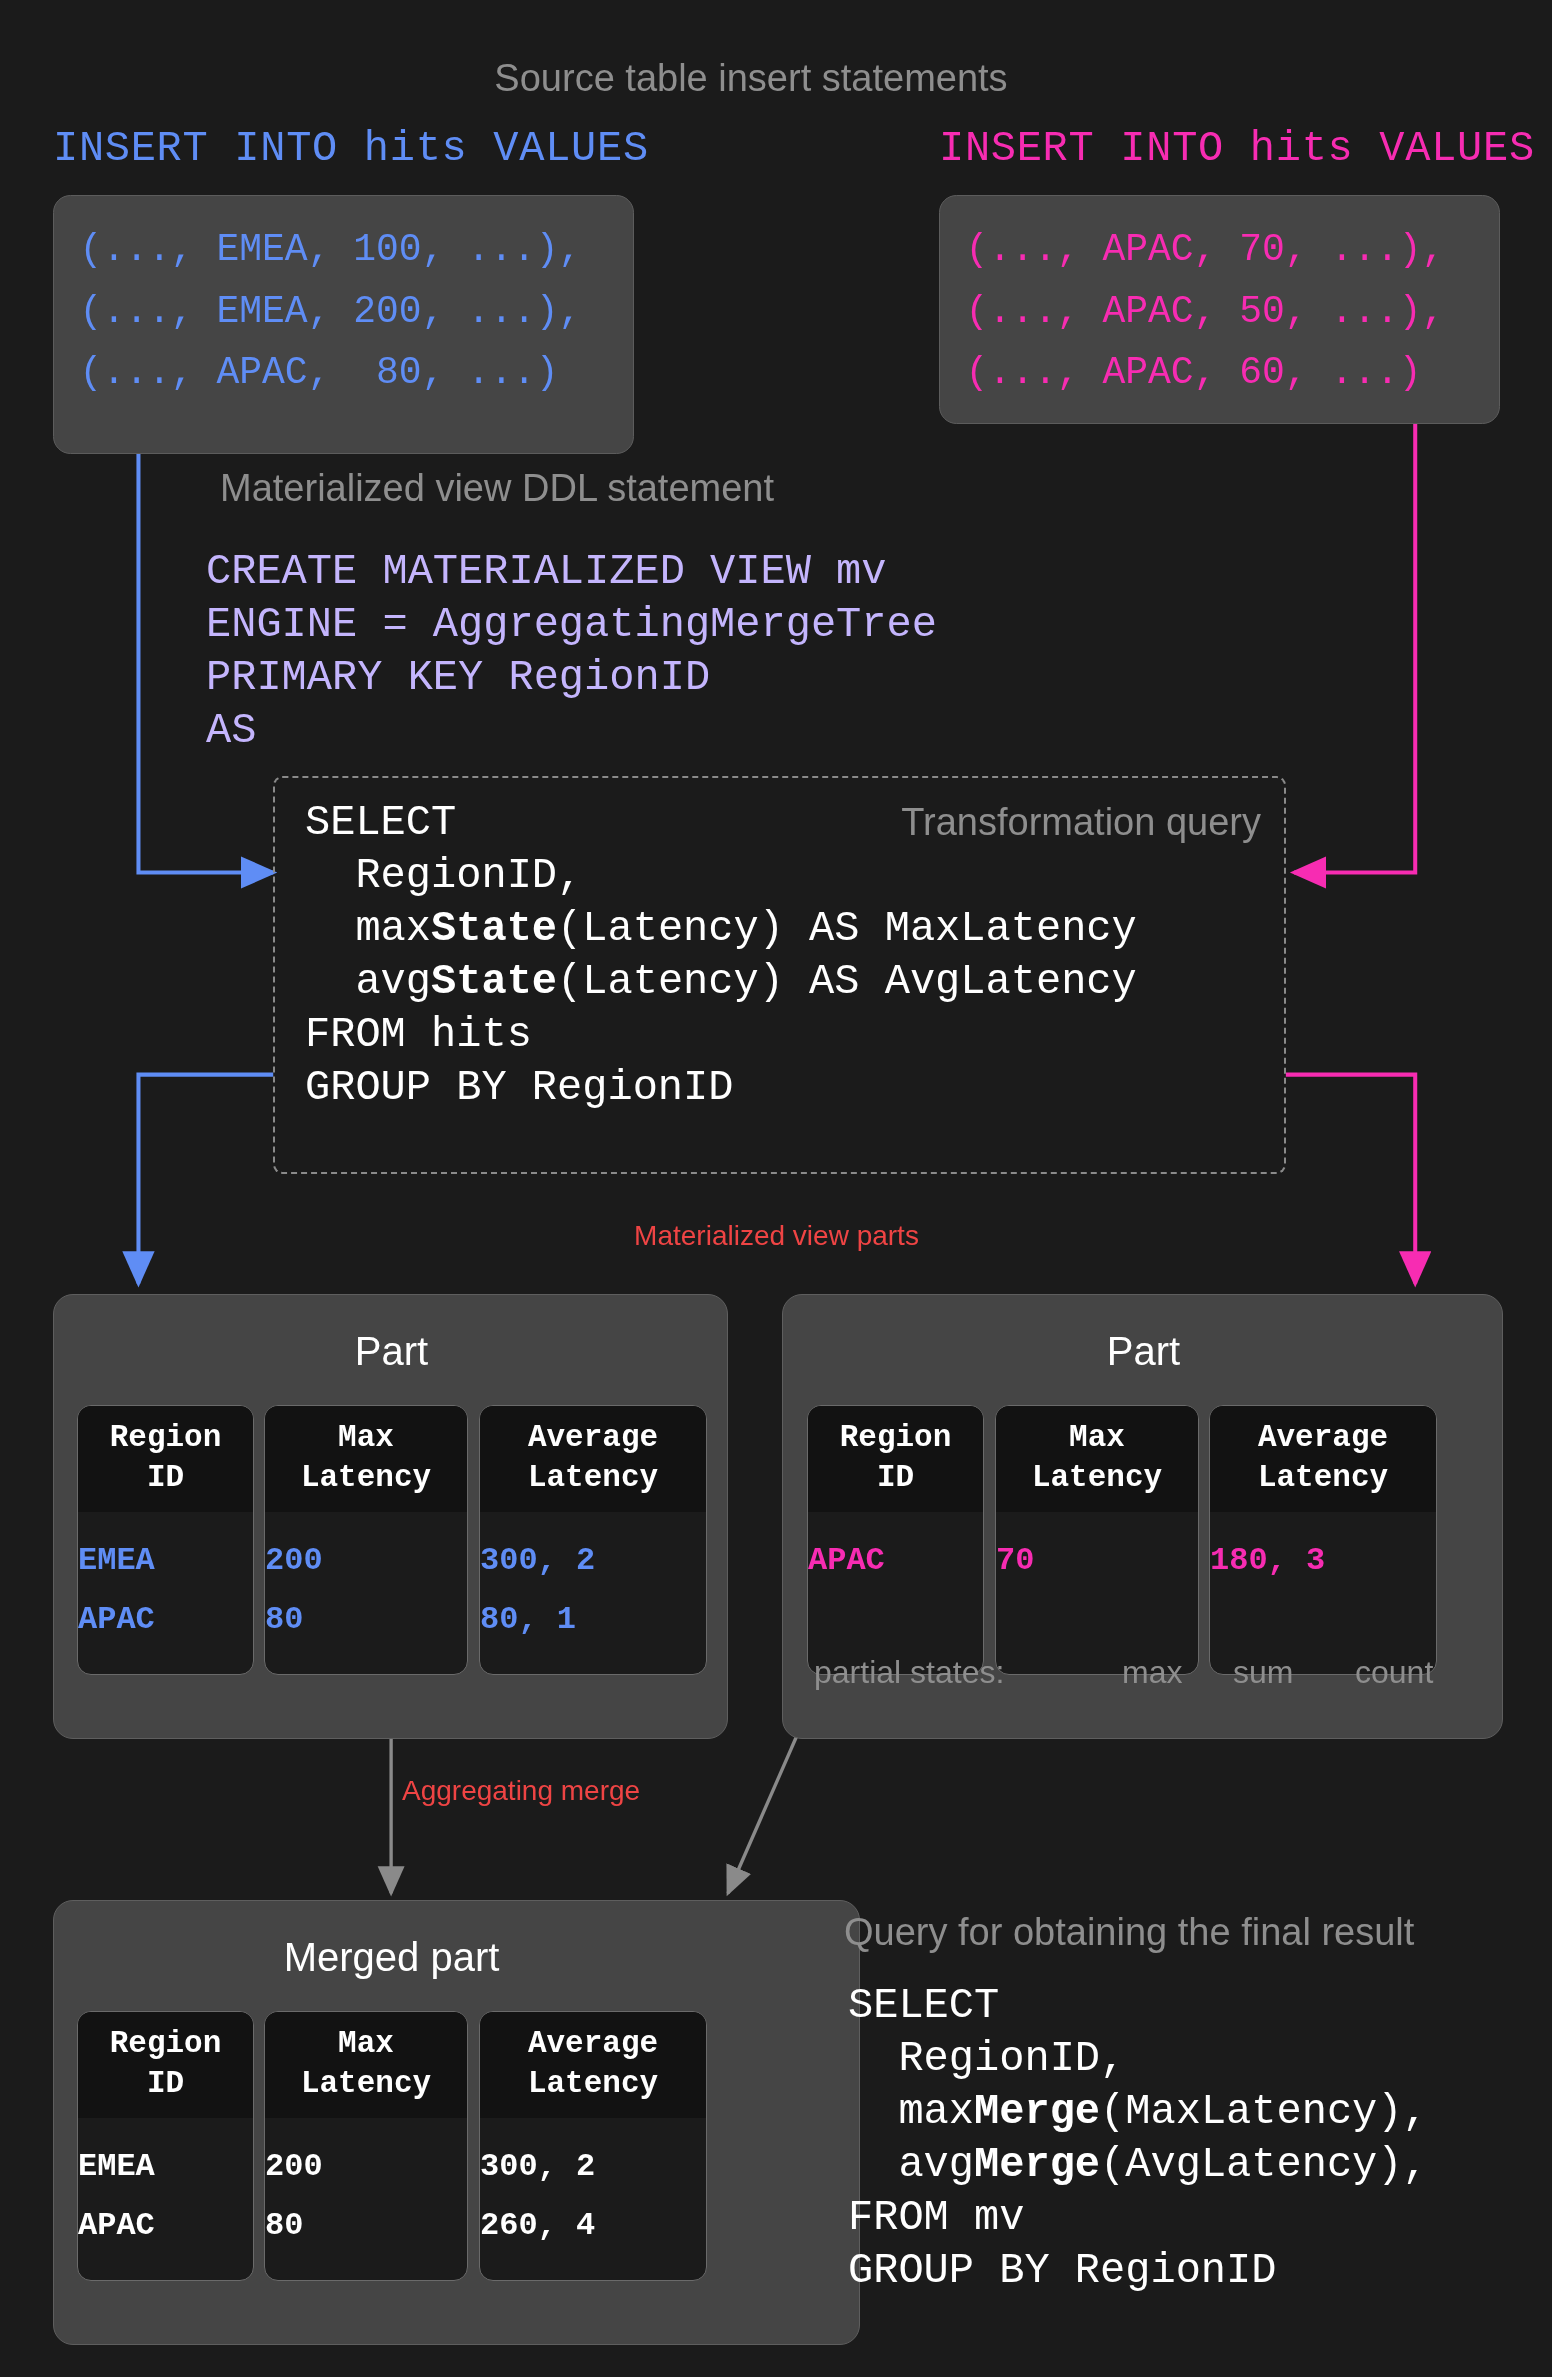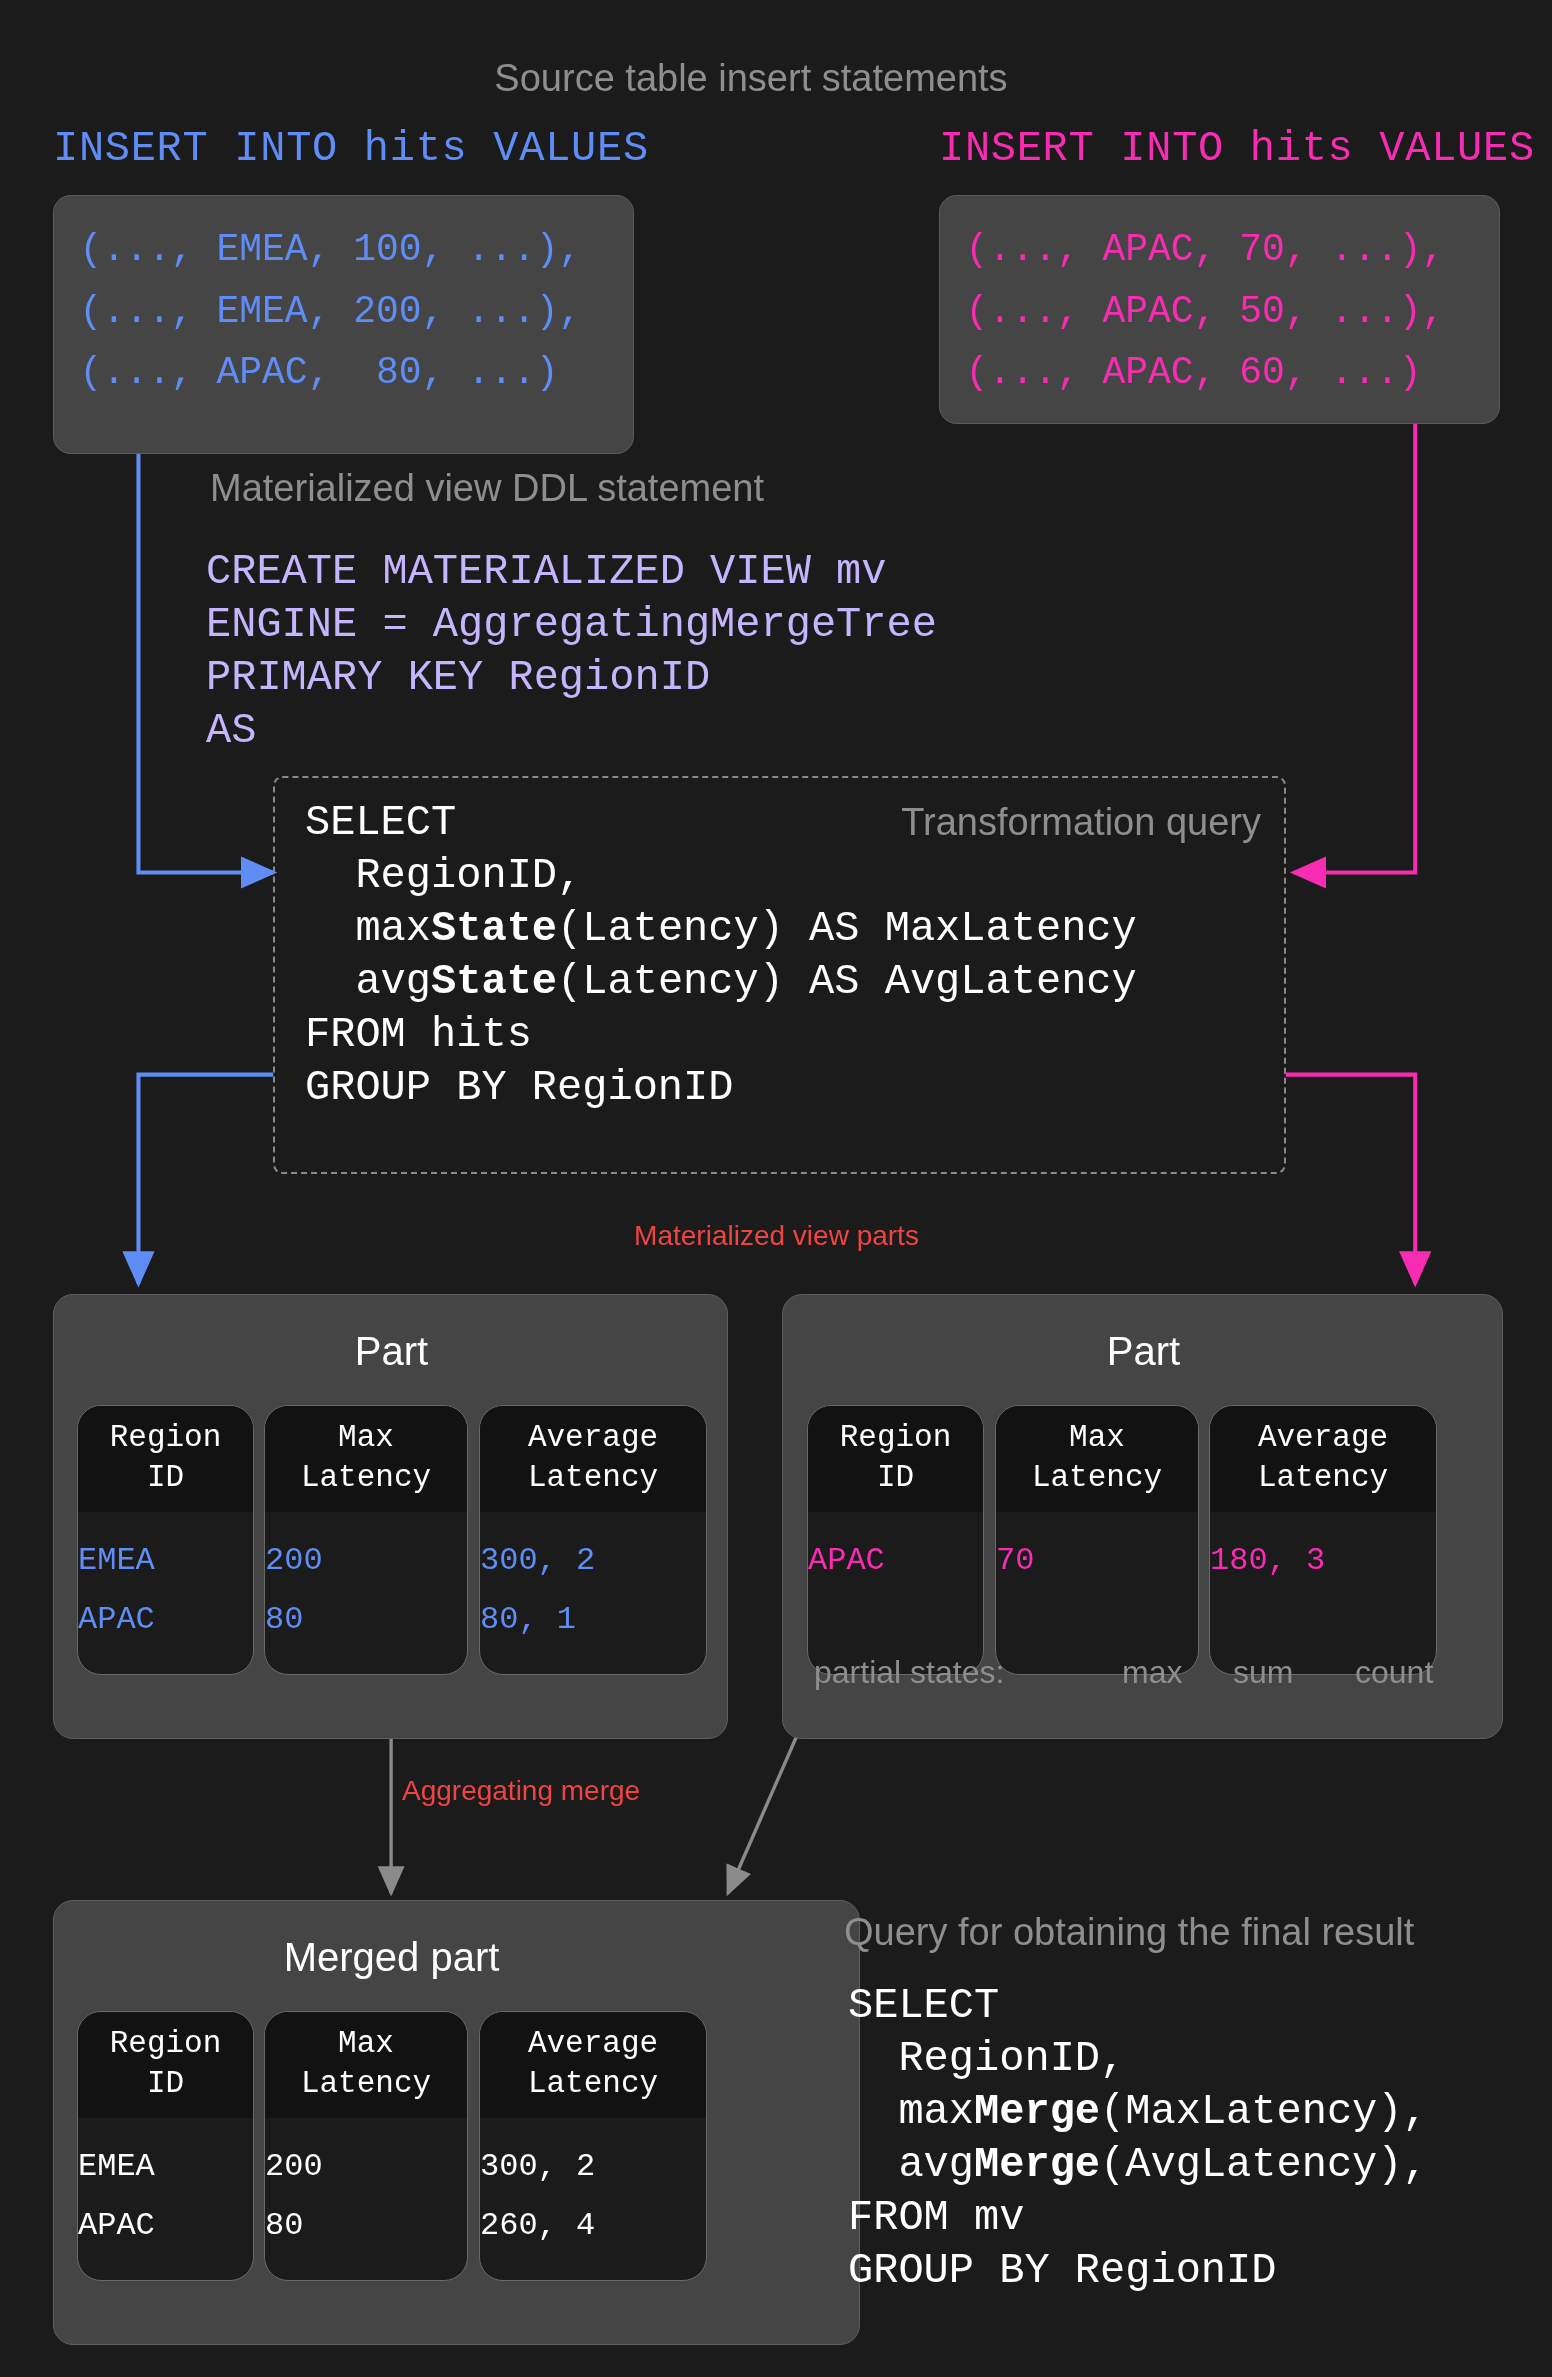--- a/index.html
+++ b/index.html
@@ -92,23 +92,24 @@
   .part-title{
     text-align:center;
     font-size:40px;
     color:#ffffff;
     line-height:1;
   }
   .col-card{
     position:absolute;
     background:#1b1b1b;
     border:1.3px solid #6a6a6a;
-    border-radius:24px;
+    border-radius:14px;
     box-sizing:border-box;
     overflow:hidden;
+    font-weight:bold;
   }
   .col-head{
     background:#121212;
     font-family:"Liberation Mono", monospace;
     font-size:31px;
     line-height:1.28;
     color:#ffffff;
     text-align:center;
     padding:12px 0 15px 0;
     white-space:pre-line;
@@ -211,21 +212,21 @@
   </div>
 
   <div class="abs insert-header pink" style="left:939px;top:125px;">INSERT INTO hits VALUES</div>
 
   <div class="abs code-card" style="left:939px;top:195px;width:561px;height:229px;">
     <div class="line pink">(..., APAC, 70, ...),</div>
     <div class="line pink">(..., APAC, 50, ...),</div>
     <div class="line pink">(..., APAC, 60, ...)</div>
   </div>
 
-  <div class="abs caption-gray" style="left:210px;top:468px;">Materialized view DDL statement</div>
+  <div class="abs caption-gray" style="left:220px;top:468px;">Materialized view DDL statement</div>
 
   <div class="abs" style="left:206px;top:546px;">
     <div class="ddl-line">CREATE MATERIALIZED VIEW mv</div>
     <div class="ddl-line">ENGINE = AggregatingMergeTree</div>
     <div class="ddl-line">PRIMARY KEY RegionID</div>
     <div class="ddl-line">AS</div>
   </div>
 
   <div class="abs dashed-box" style="left:273px;top:776px;width:1013px;height:398px;">
     <div class="abs caption-gray" style="right:23px;top:24px;">Transformation query</div>

